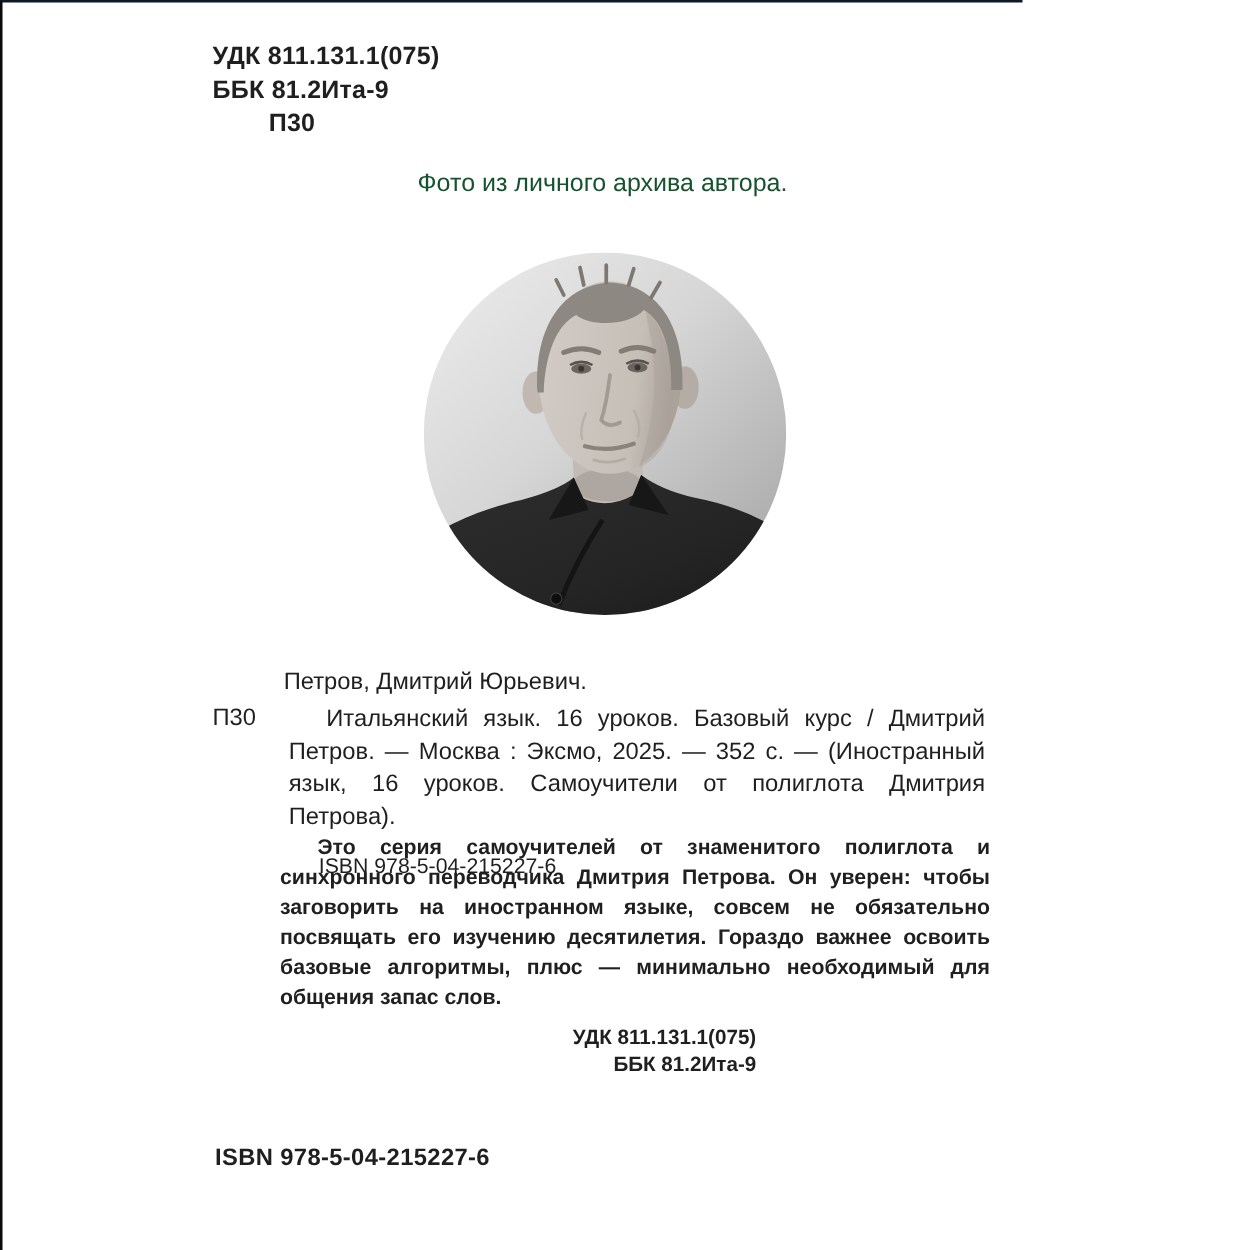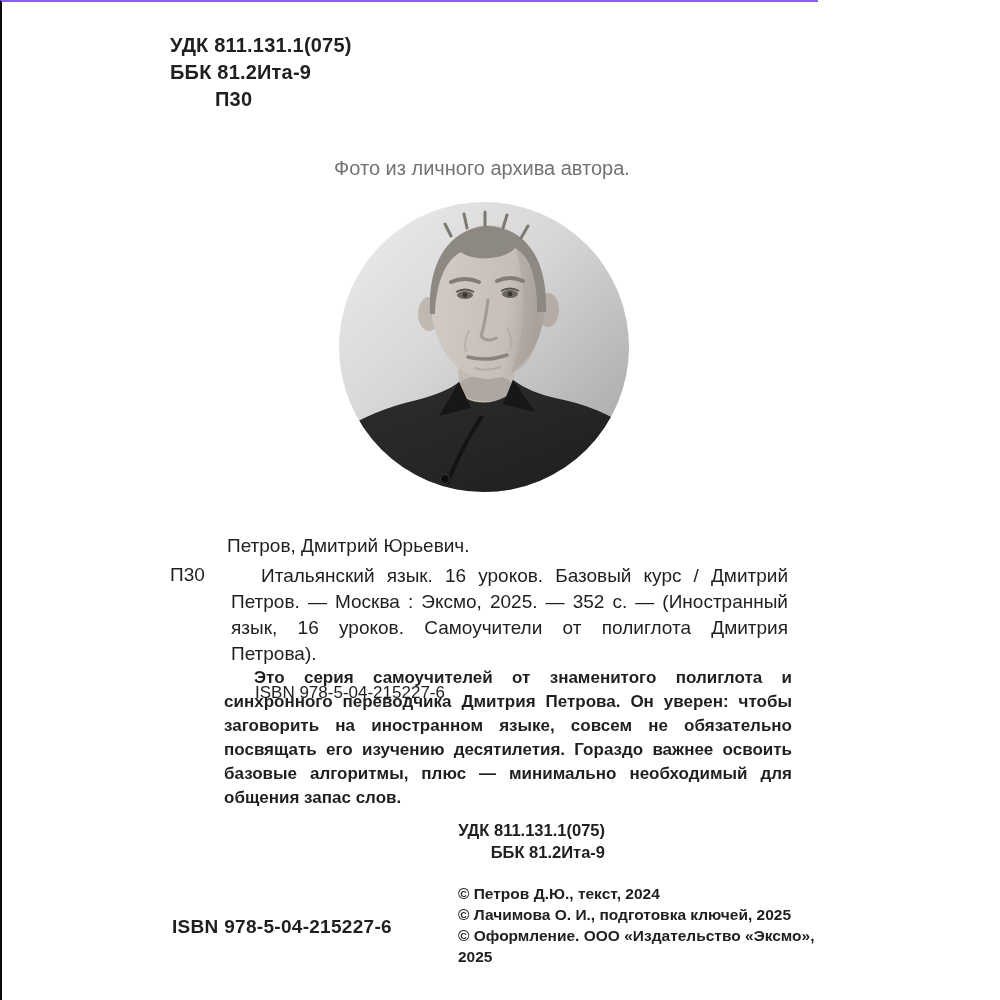--- a/index.html
+++ b/index.html
@@ -6,21 +6,21 @@
     margin: 0;
     padding: 0;
     background: #ffffff;
   }
   .page {
     position: relative;
     width: 818px;
     height: 1000px;
     background: #ffffff;
     border-left: 2px solid #0a0a0a;
-    border-top: 2px solid #8b5cf6;
+    border-top: 2px solid #0f172a;
     box-sizing: border-box;
     font-family: "Liberation Sans", "DejaVu Sans", sans-serif;
     color: #1f1f1f;
     overflow: hidden;
   }
 
   
   .udk-top {
     position: absolute;
     left: 168px;
@@ -31,26 +31,26 @@
     letter-spacing: 0.2px;
   }
   .udk-top .p30 {
     padding-left: 45px;
   }
 
   
   .caption {
     position: absolute;
     left: 170px;
-    top: 155px;
+    top: 134px;
     width: 620px;
     text-align: center;
     font-size: 20px;
     font-weight: 400;
-    color: #737373;
+    color: #14532d;
   }
 
   
   .portrait {
     position: absolute;
     left: 337px;
     top: 200px;
     width: 290px;
     height: 290px;
   }
@@ -223,21 +223,16 @@
 
   <div class="annotation">
     <p>Это серия самоучителей от знаменитого полиглота и синхронного пере­водчика Дмитрия Петрова. Он уверен: чтобы заговорить на иностранном языке, совсем не обязательно посвящать его изучению десятилетия. Гораздо важнее освоить базовые алгоритмы, плюс — минимально необходимый для общения запас слов.</p>
   </div>
 
   <div class="udk-right">
     <div>УДК 811.131.1(075)</div>
     <div>ББК 81.2Ита-9</div>
   </div>
 
-  <div class="copyrights">
-    <div>© Петров Д.Ю., текст, 2024</div>
-    <div>© Лачимова О. И., подготовка ключей, 2025</div>
-    <div>© Оформление. ООО «Издательство «Эксмо», 2025</div>
-  </div>
 
   <div class="isbn-bottom">ISBN 978-5-04-215227-6</div>
 
 </div>
 
 </body></html>

